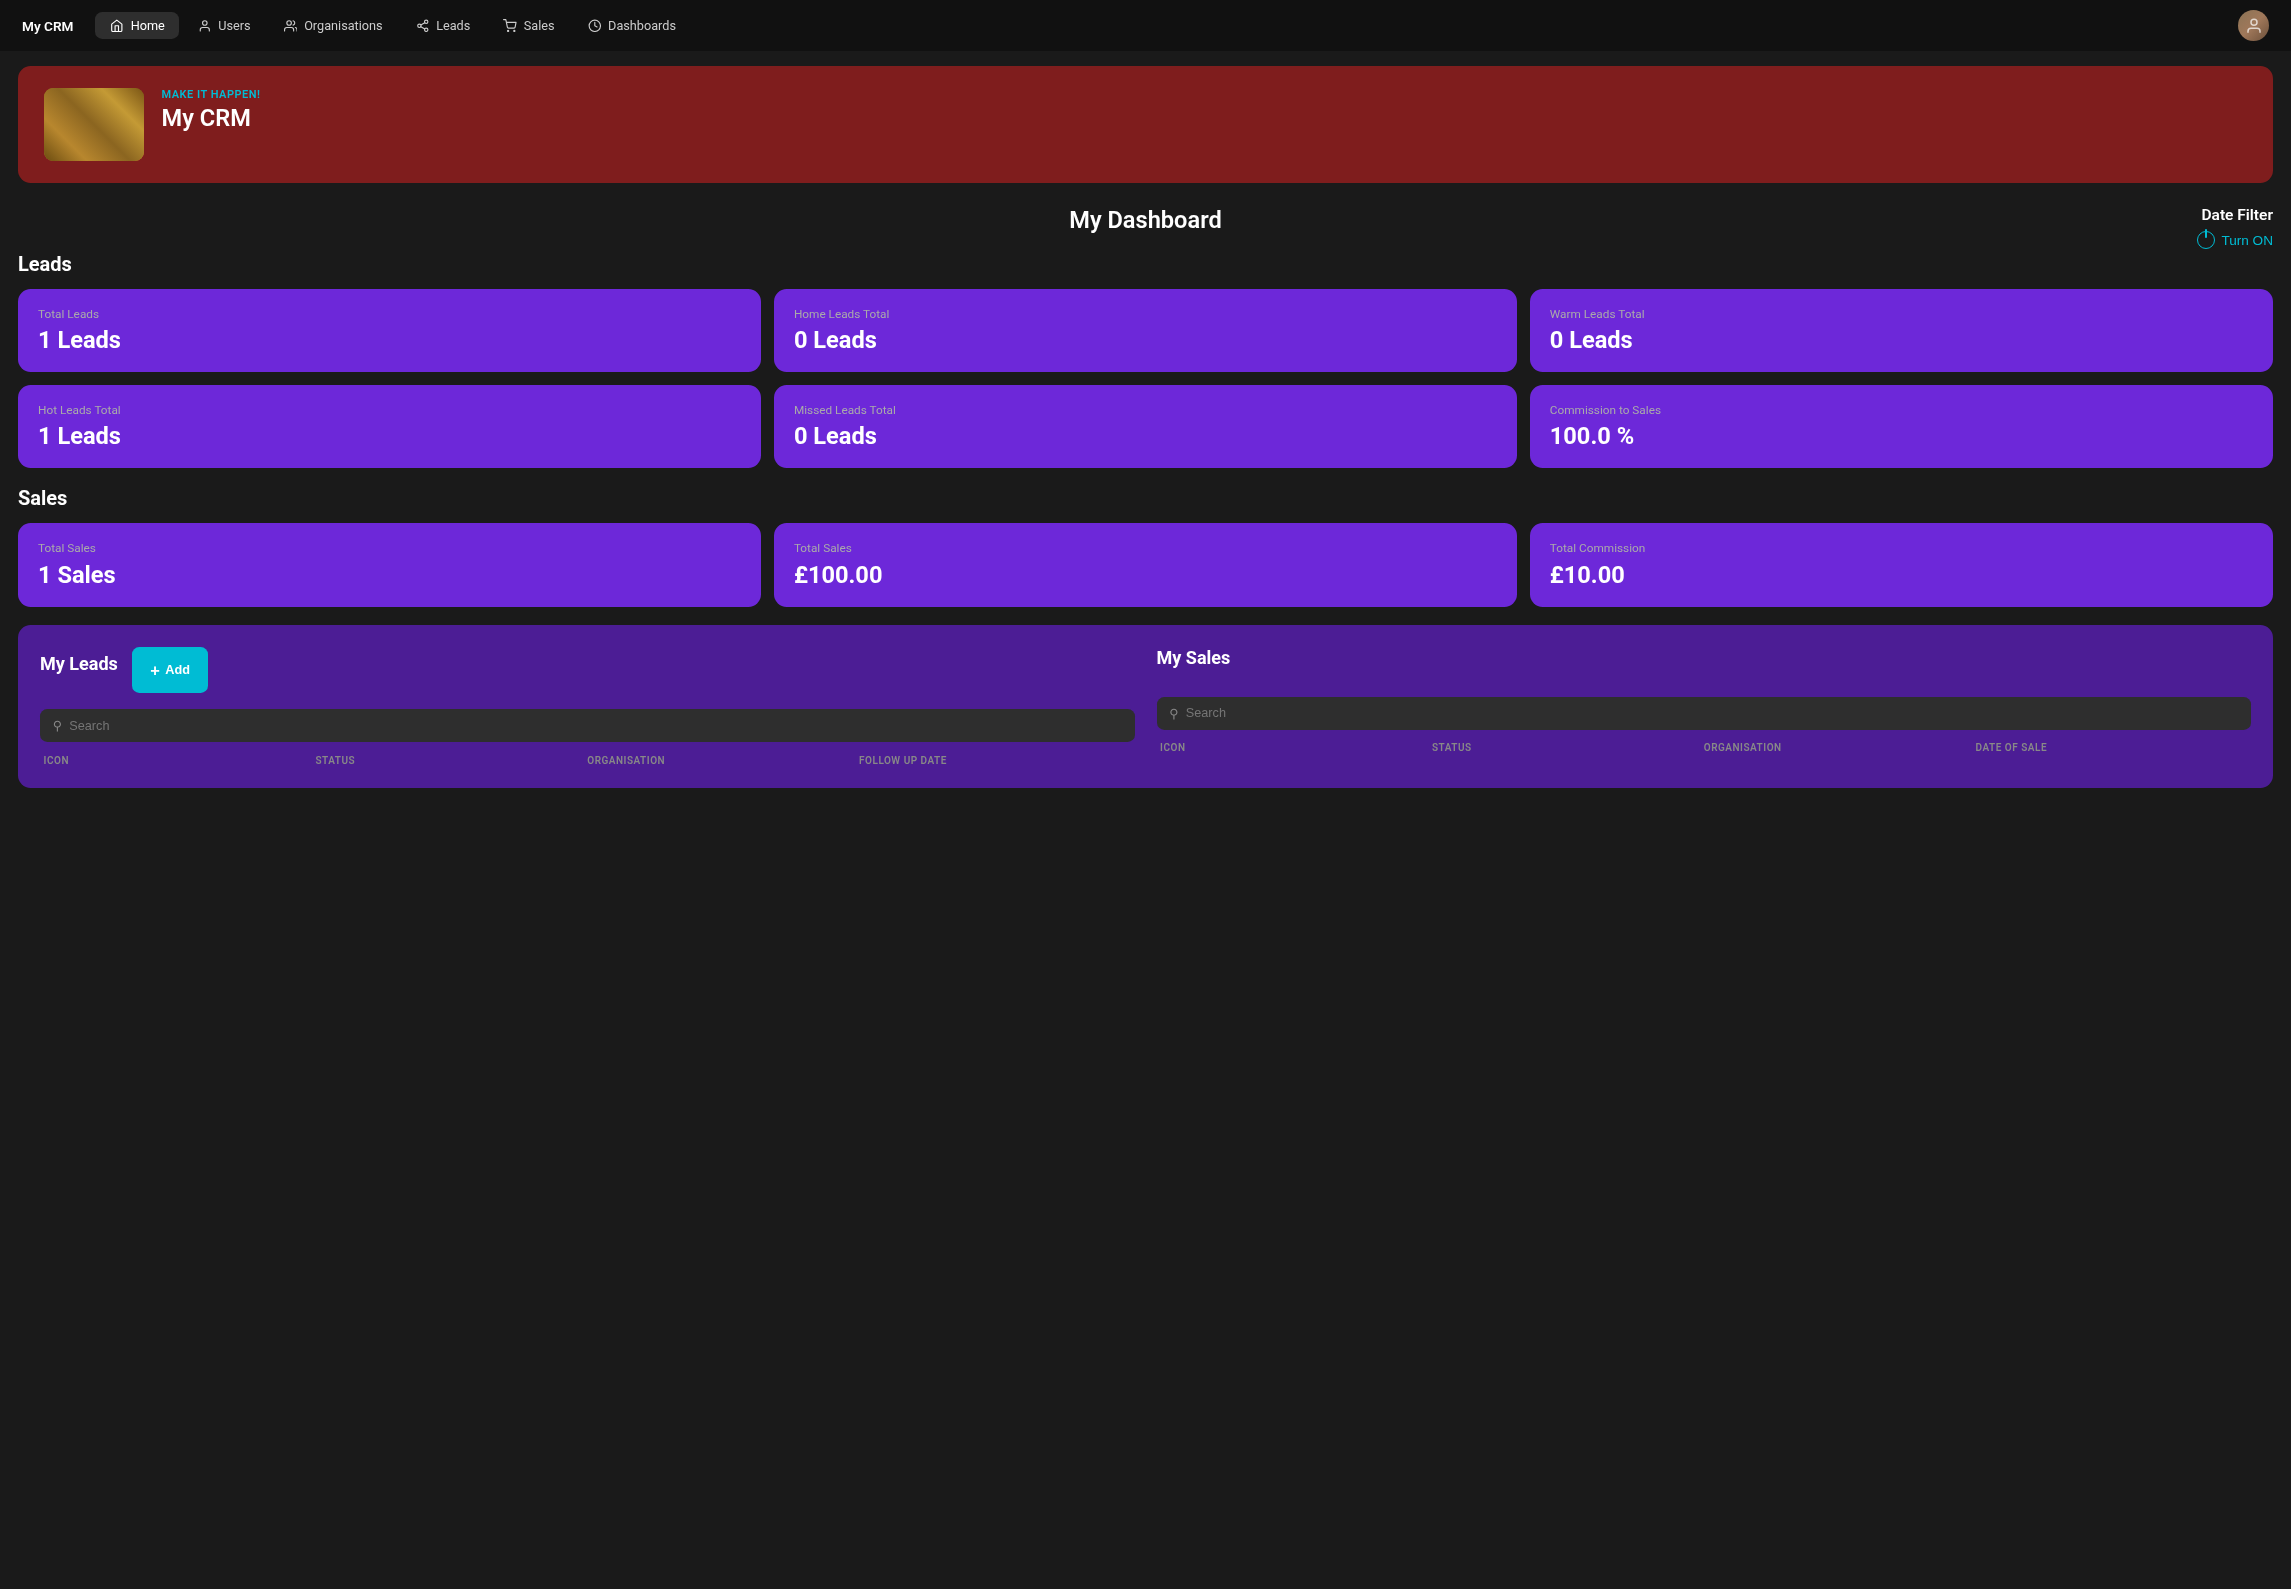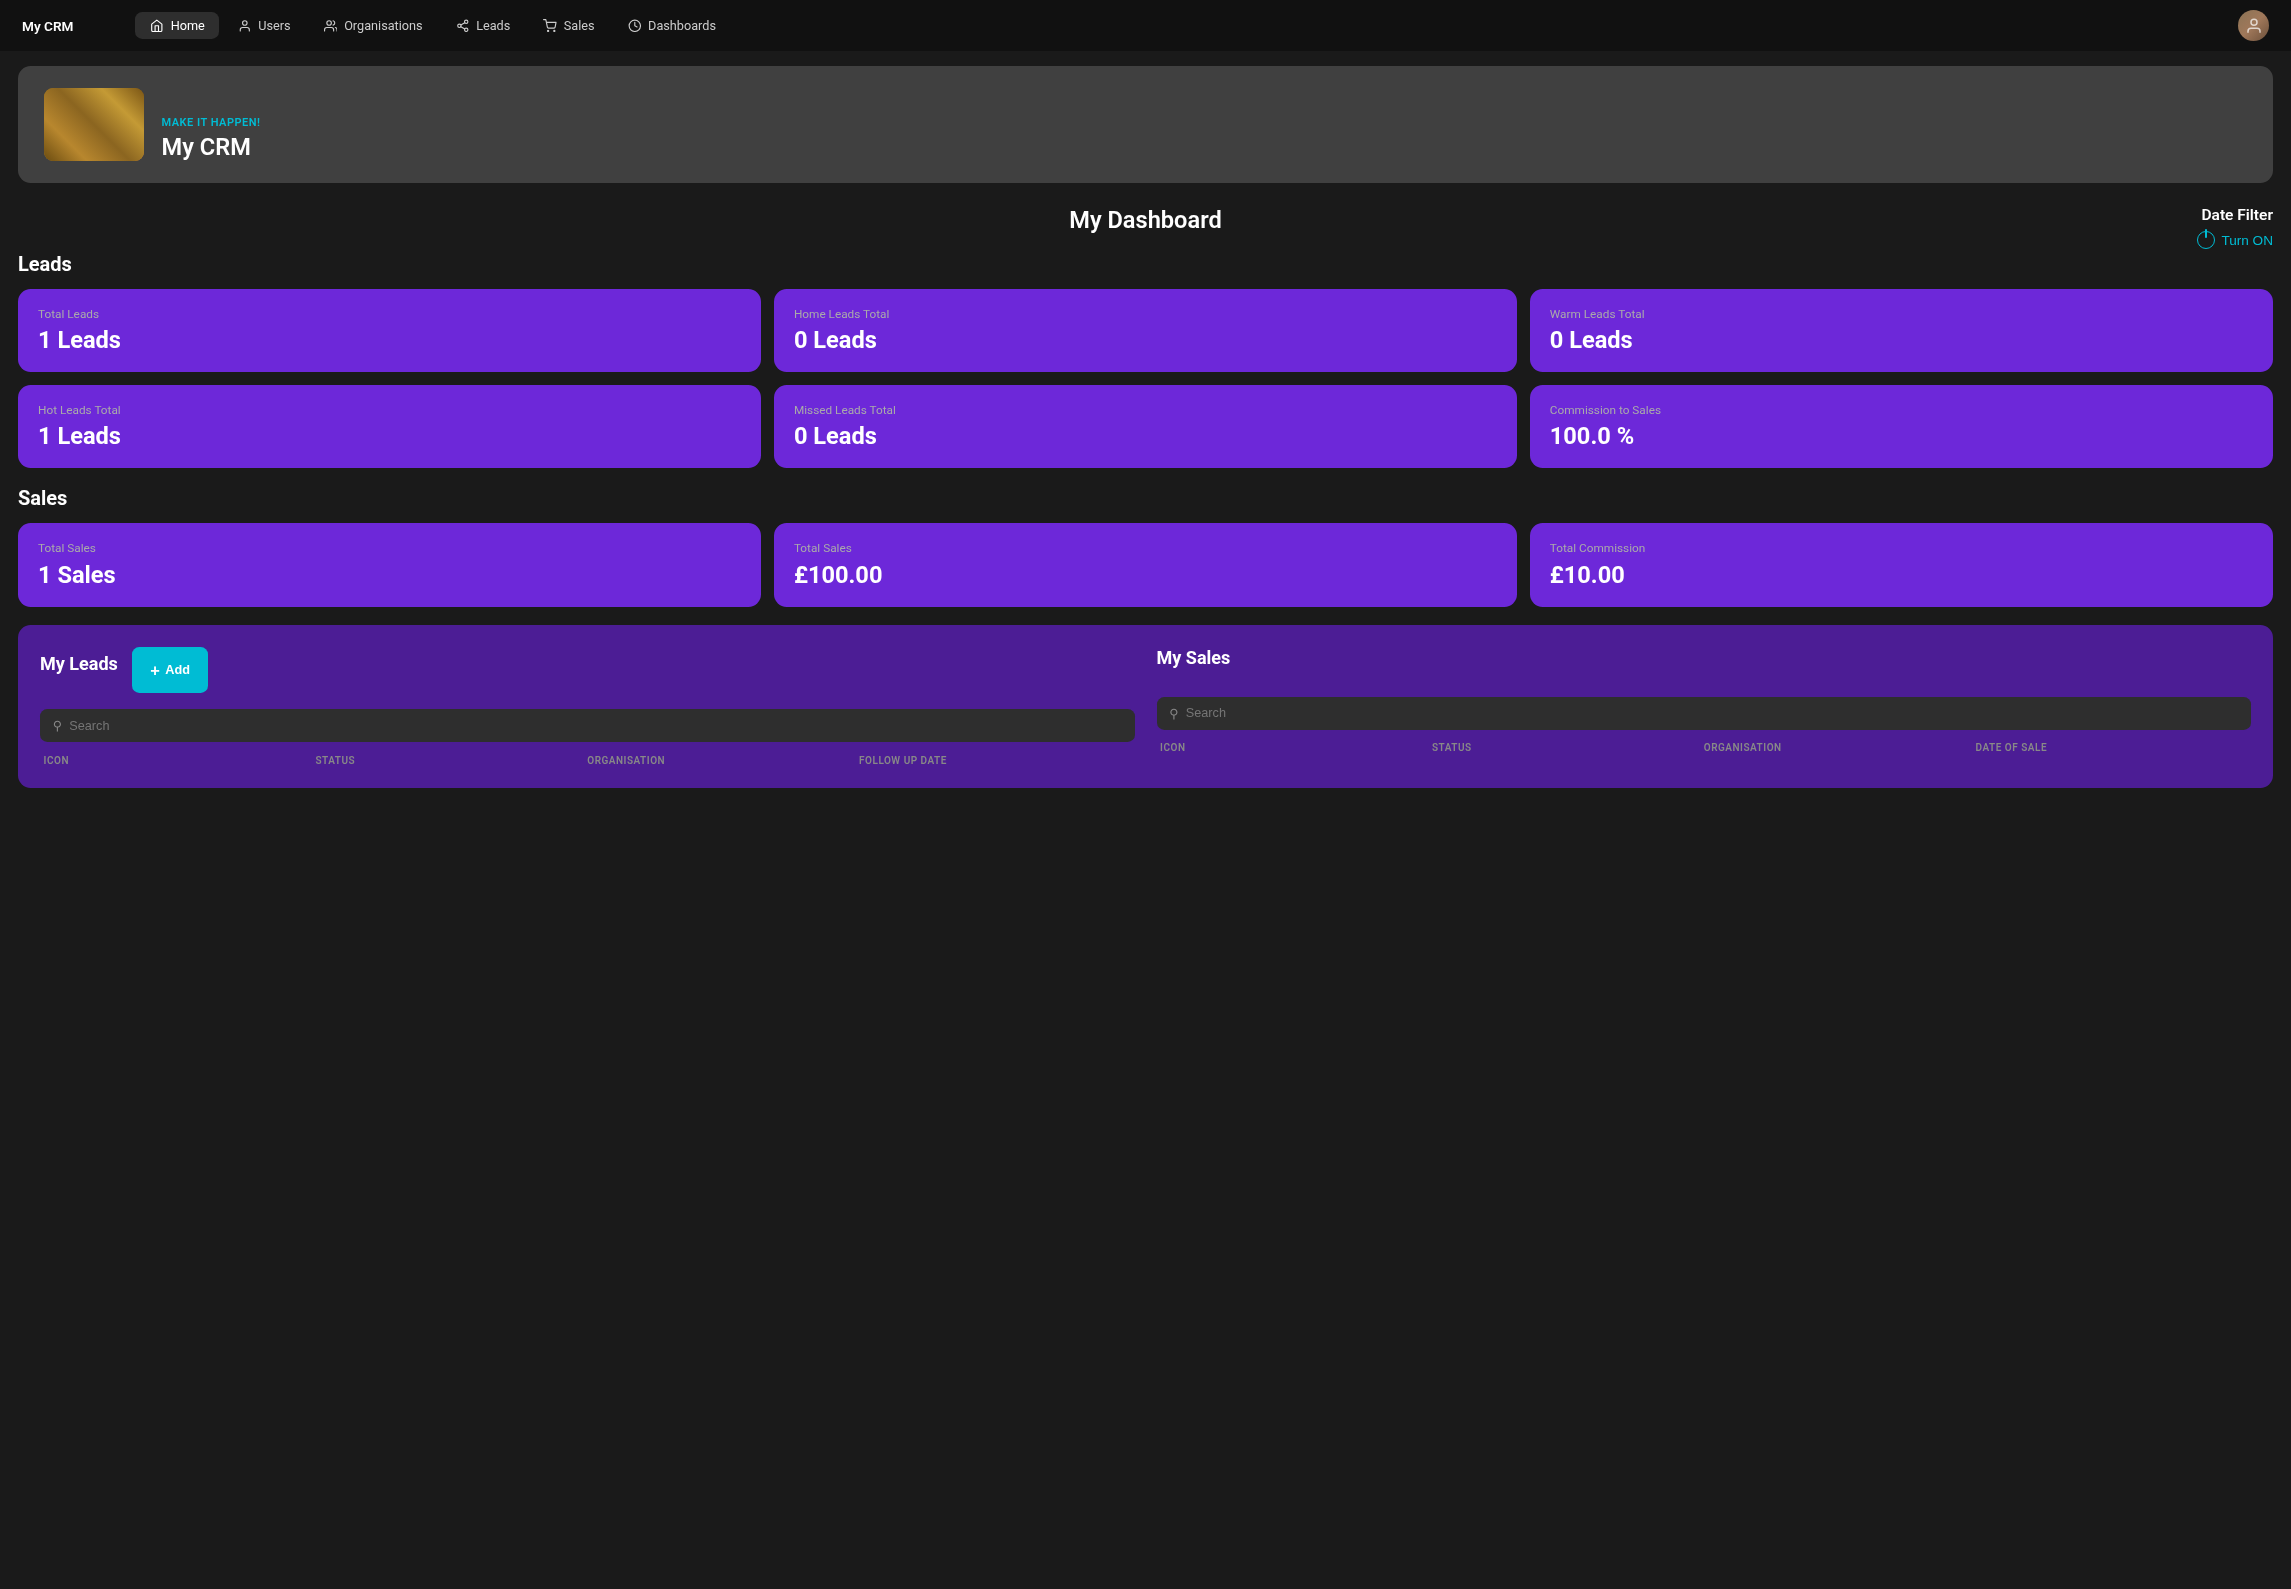--- a/index.html
+++ b/index.html
@@ -24,21 +24,20 @@
       color: #fff;
       font-size: 13.6px;
       font-weight: 600;
       margin-right: 14.5px;
       white-space: nowrap;
     }
     .nav-links {
       display: flex;
       gap: 3.6px;
       flex: 1;
-      margin-left: 40px;
     }
     .nav-link {
       display: flex;
       align-items: center;
       gap: 6.4px;
       padding: 6.4px 14.5px;
       border-radius: 7.3px;
       color: #ccc;
       font-size: 12.7px;
       cursor: pointer;
@@ -65,25 +64,25 @@
       display: flex;
       align-items: center;
       justify-content: center;
       font-size: 12.7px;
       overflow: hidden;
     }
 
     
     .hero {
       margin: 14.5px 18px;
-      background: #404040;
+      background: #7f1d1d;
       border-radius: 12.7px;
       padding: 22px 25.5px;
       display: flex;
-      align-items: flex-end;
+      align-items: flex-start;
       gap: 18px;
     }
     .hero-img {
       width: 100px;
       height: 73px;
       border-radius: 9px;
       background: linear-gradient(135deg, #8B6914 0%, #C4912F 30%, #7A5010 60%, #D4822A 100%);
       flex-shrink: 0;
       display: flex;
       align-items: center;

